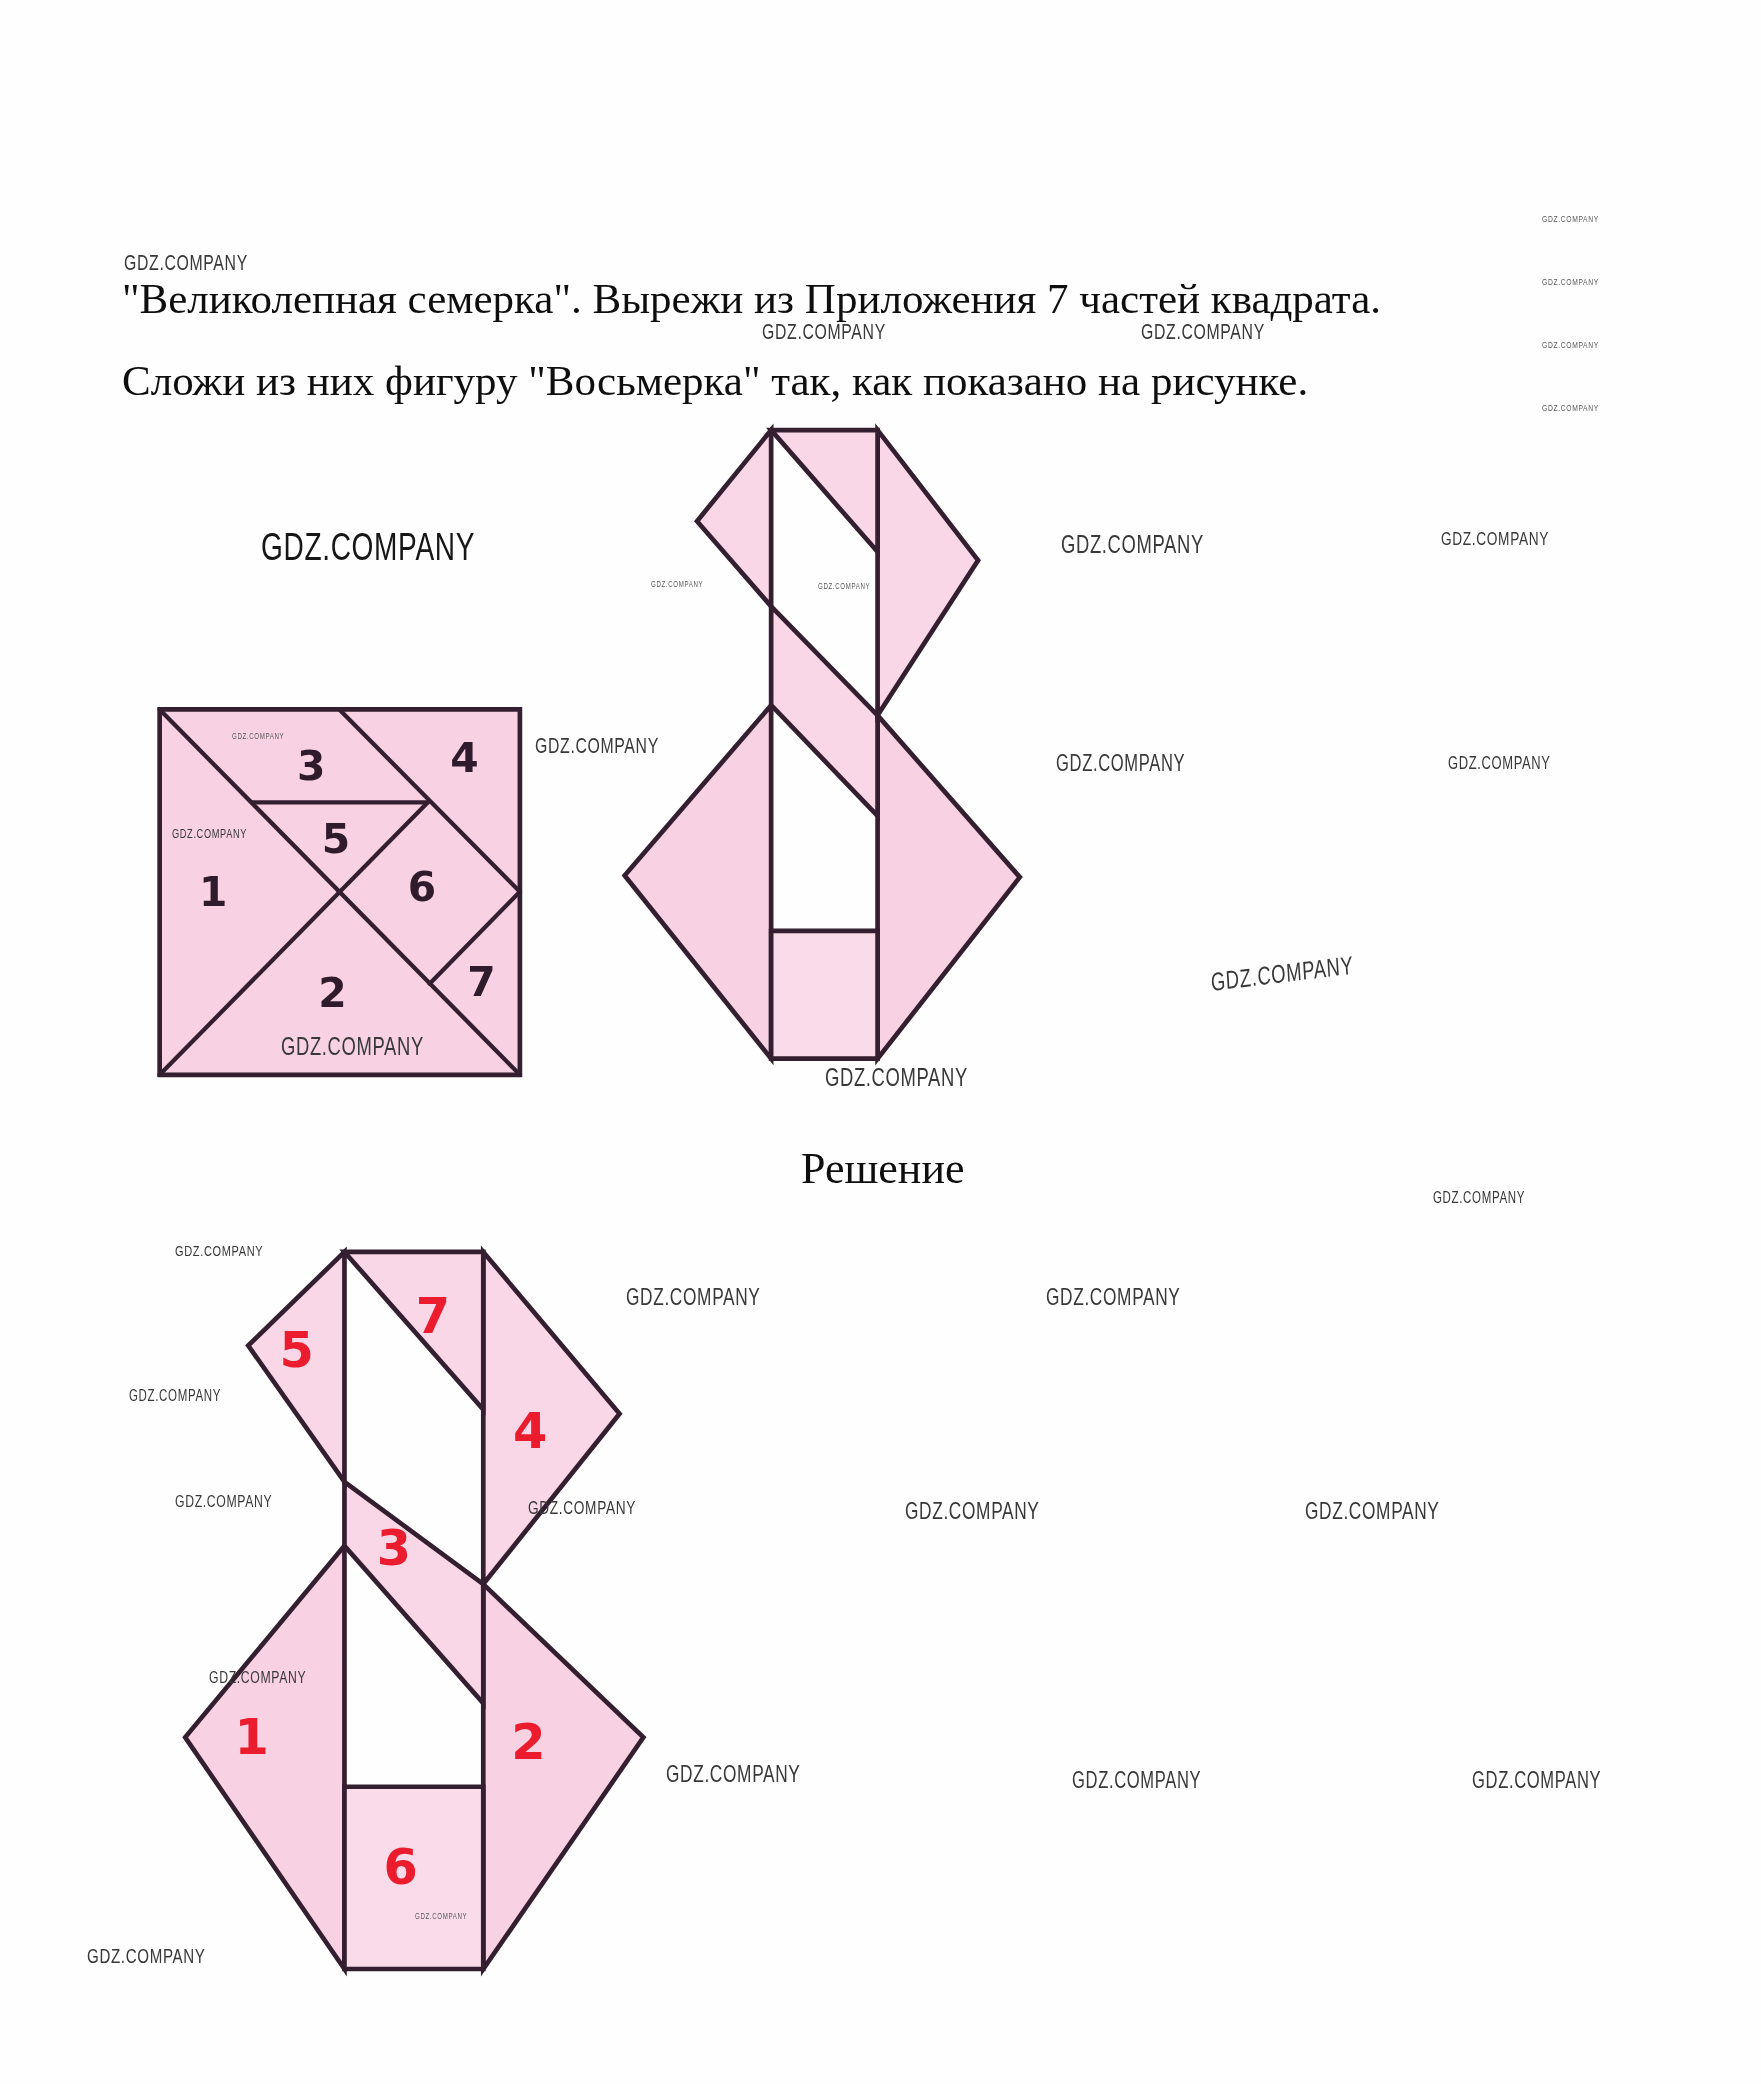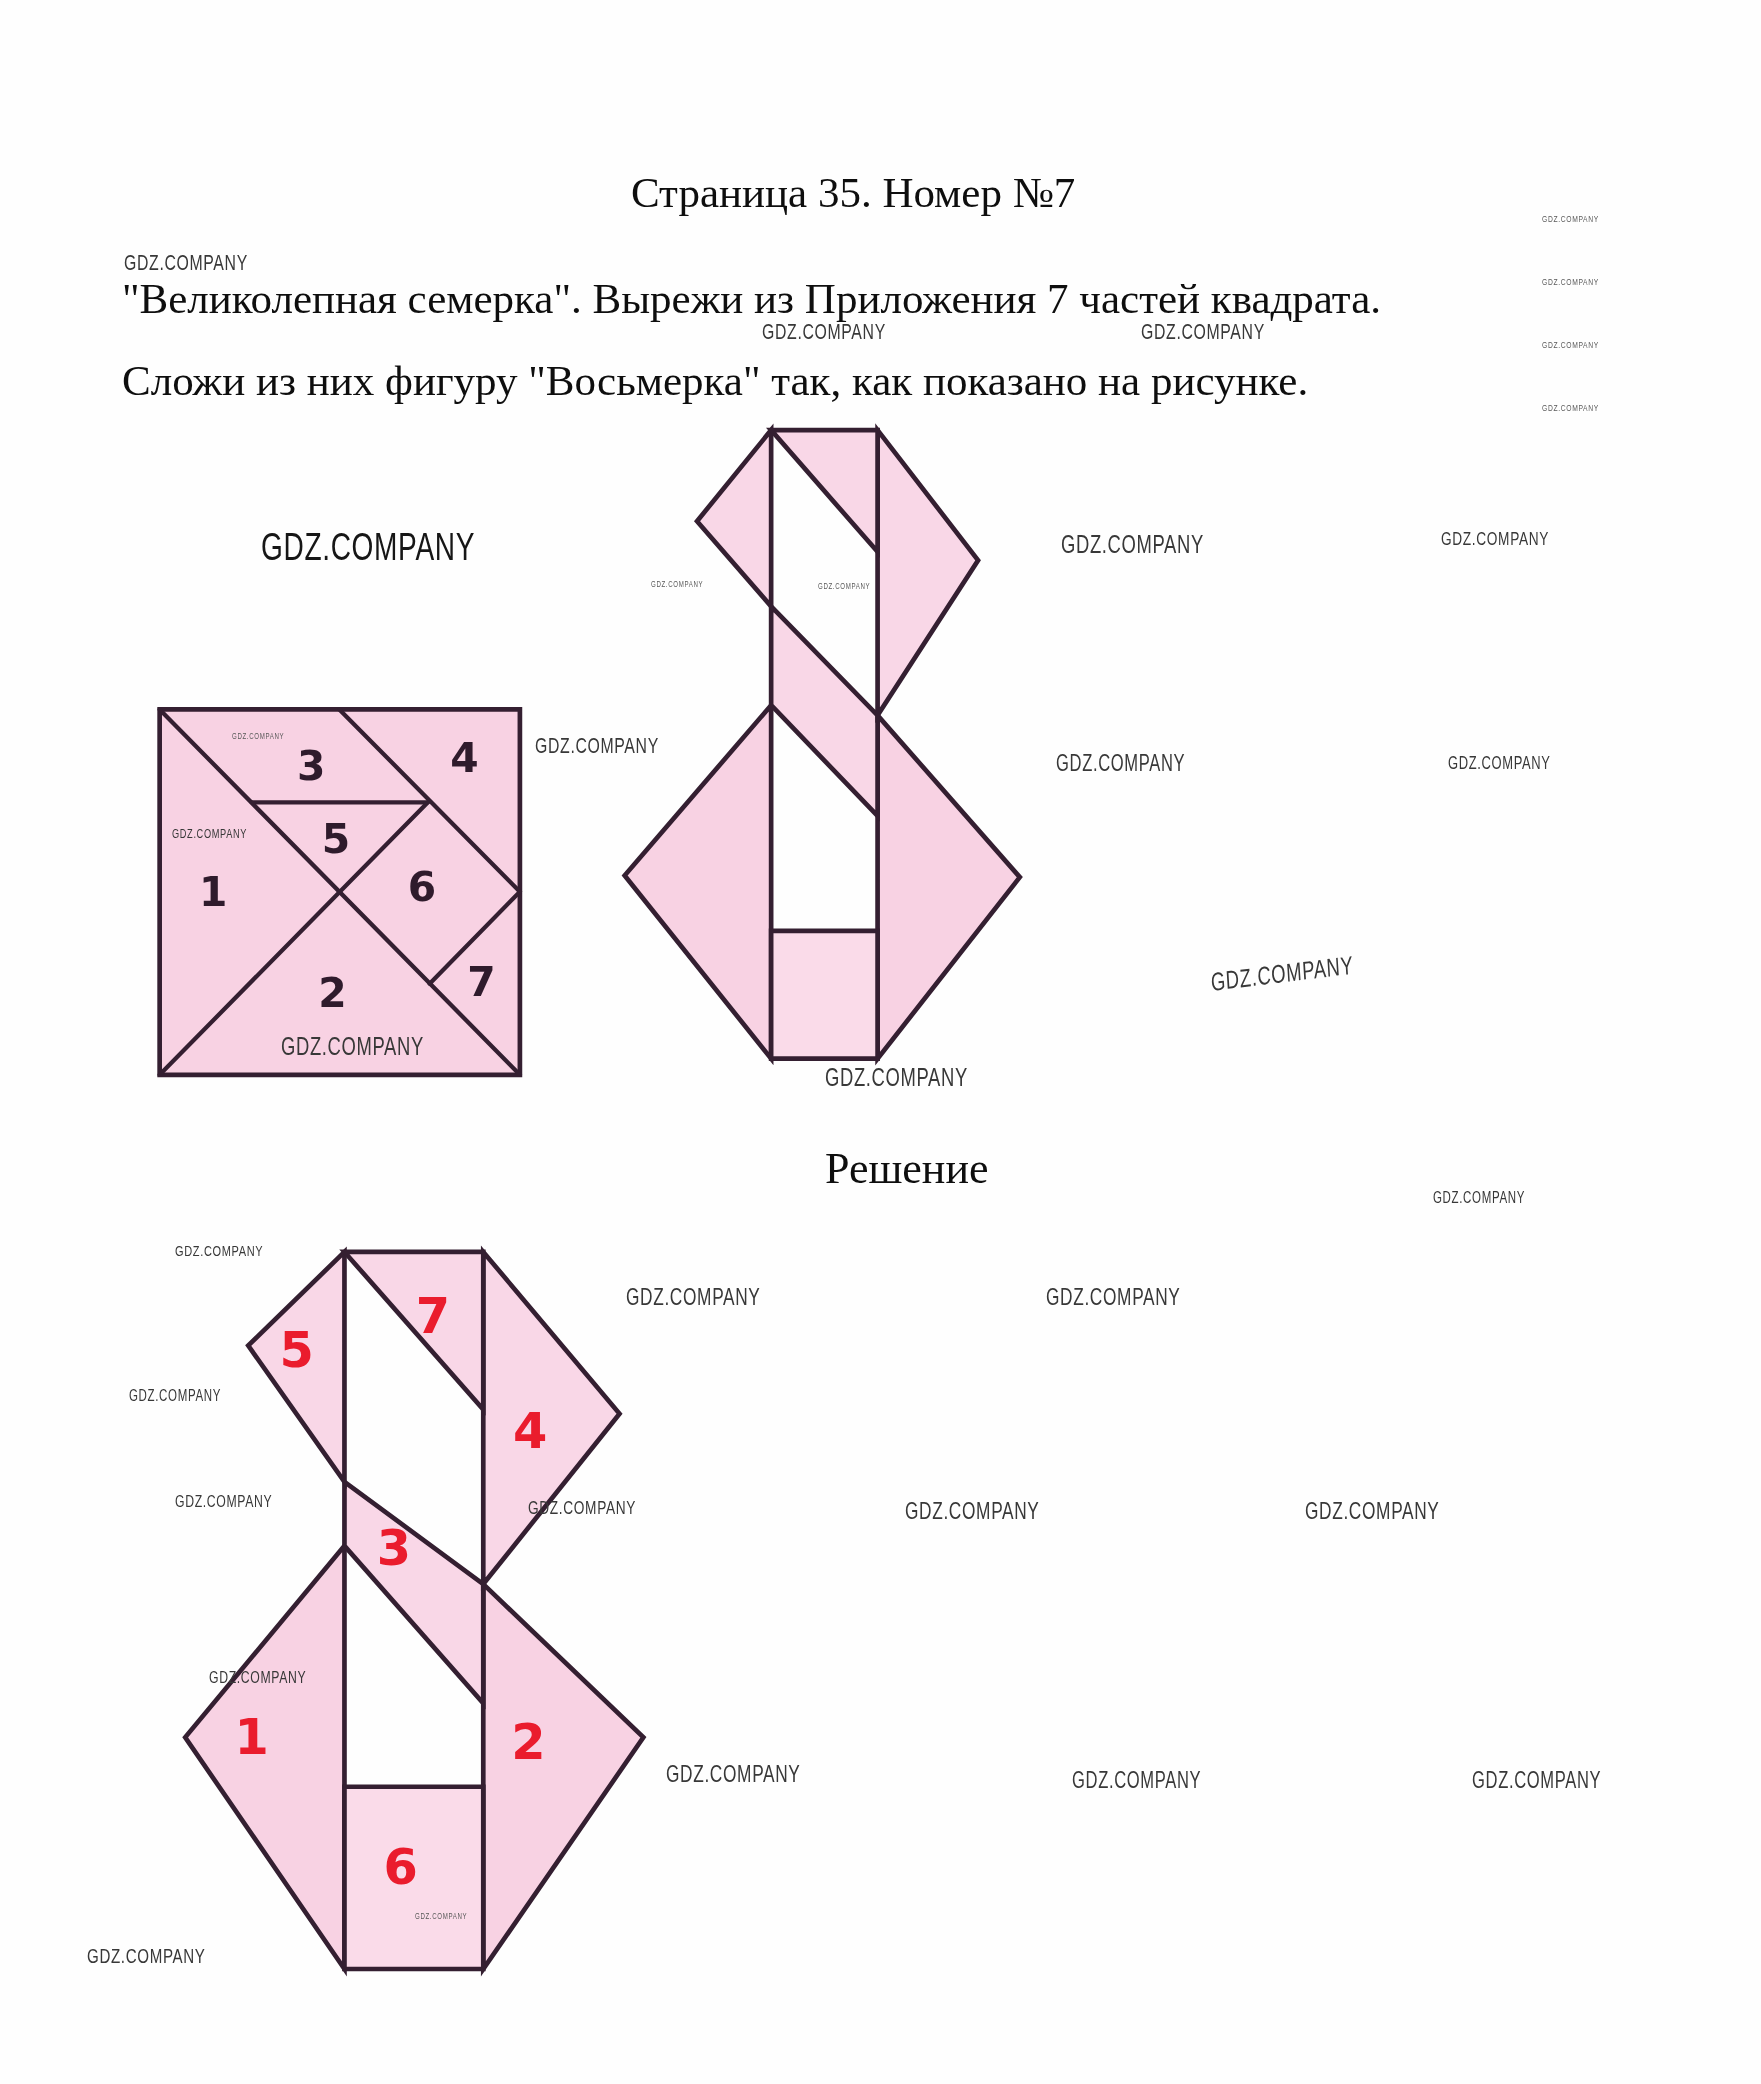--- a/index.html
+++ b/index.html
@@ -16,27 +16,26 @@
   .piece{stroke:#341f31;stroke-width:5.5;stroke-linejoin:miter;}
   .sq-line{stroke:#341f31;stroke-width:5;fill:none;stroke-linecap:round;}
   .sq-label{font-family:"DejaVu Sans", sans-serif;font-weight:bold;font-size:48px;fill:#2f1b2c;text-anchor:middle;}
   .sol-label{font-family:"DejaVu Sans", sans-serif;font-weight:bold;font-size:58px;fill:#ea1c2d;text-anchor:middle;}
 </style>
 </head>
 <body>
 
 <div class="page">
 
-  <div class="serif-line title" style="left:631px;top:168px;">Страница 35. Номер №7</div>
 
   <div class="serif-line body-text" style="left:122px;top:274px;">"Великолепная семерка". Вырежи из Приложения 7 частей квадрата.</div>
 
   <div class="serif-line body-text" style="left:122px;top:356px;">Сложи из них фигуру "Восьмерка" так, как показано на рисунке.</div>
 
-  <div class="serif-line heading" style="left:825px;top:1143px;">Решение</div>
+  <div class="serif-line heading" style="left:801px;top:1143px;">Решение</div>
 
   <svg id="figures" width="1762" height="2084" viewBox="0 0 2068 2447">
     <g id="g-square">
         <polygon points="187,833 610,833 610,1262 187,1262" fill="#f8d2e3" class="piece"></polygon>
         <polyline points="187,833 610,1262" class="sq-line"></polyline>
         <polyline points="187,1262 502,942" class="sq-line"></polyline>
         <polyline points="398,833 610,1047" class="sq-line"></polyline>
         <polyline points="295,942 502,942" class="sq-line"></polyline>
         <polyline points="610,1047 504,1155" class="sq-line"></polyline>
         <text x="250" y="1064" class="sq-label">1</text>

